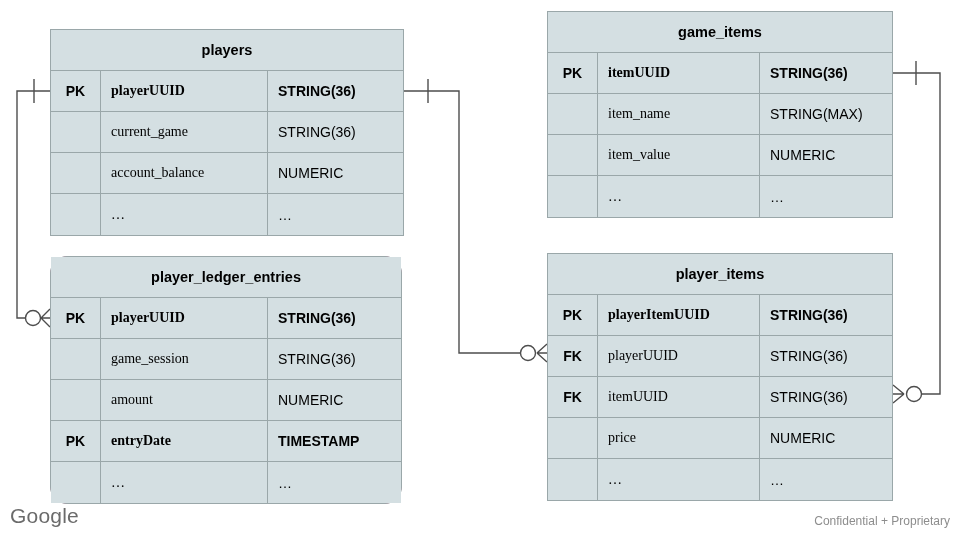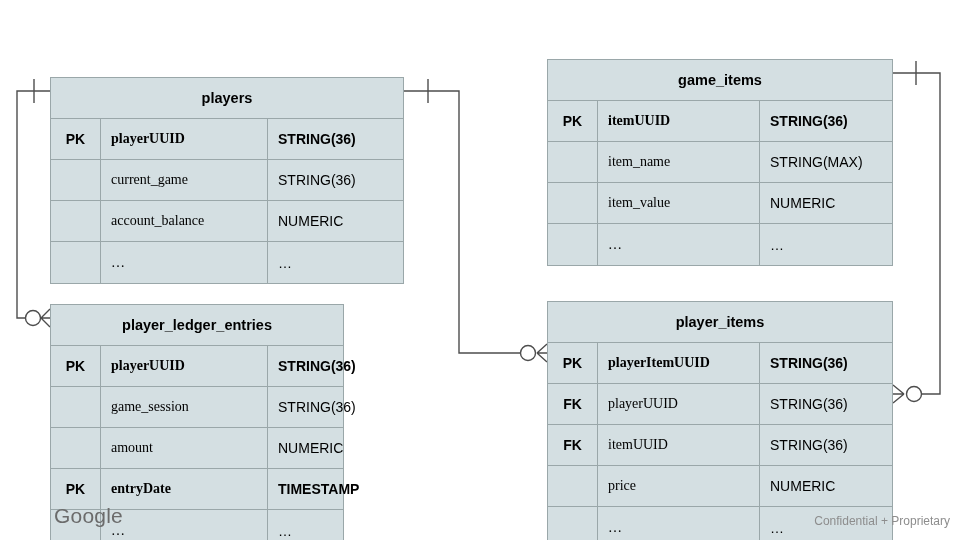--- a/index.html
+++ b/index.html
@@ -50,21 +50,20 @@
   }
 
   
   .entity {
     position: absolute;
     z-index: 2;
     background: #be185d;
     border: 1px solid #9aa7a9;
     box-sizing: border-box;
     border-collapse: collapse;
-    margin-top: 48px;
   }
   .entity-title {
     height: 41px;
     line-height: 41px;
     text-align: center;
     font-weight: bold;
     font-size: 14.5px;
     border-bottom: 1px solid #9aa7a9;
     box-sizing: border-box;
     background: #d4dfe2;
@@ -121,21 +120,20 @@
   
   .footer-logo {
     position: absolute;
     left: 10px;
     bottom: 12px;
     z-index: 3;
     font-size: 21px;
     color: #6b6b6b;
     letter-spacing: 0.2px;
     font-family: "Liberation Sans", sans-serif;
-    margin-left: 44px;
   }
   .footer-note {
     position: absolute;
     right: 10px;
     bottom: 12px;
     z-index: 3;
     font-size: 12px;
     color: #8d8d8d;
   }
 </style>
@@ -193,21 +191,21 @@
       <div class="cell-name">account_balance</div>
       <div class="cell-type">NUMERIC</div>
     </div>
     <div class="entity-row last">
       <div class="cell-key"></div>
       <div class="cell-name">…</div>
       <div class="cell-type">…</div>
     </div>
   </div>
 
-  <div class="entity left" style="left:50px; top:256px; width:294px;">
+  <div class="entity left" style="left:50px; top:256px; width:352px;border-radius:17px;">
     <div class="entity-title">player_ledger_entries</div>
 
     <div class="entity-row key">
       <div class="cell-key">PK</div>
       <div class="cell-name">playerUUID</div>
       <div class="cell-type">STRING(36)</div>
     </div>
     <div class="entity-row">
       <div class="cell-key"></div>
       <div class="cell-name">game_session</div>

